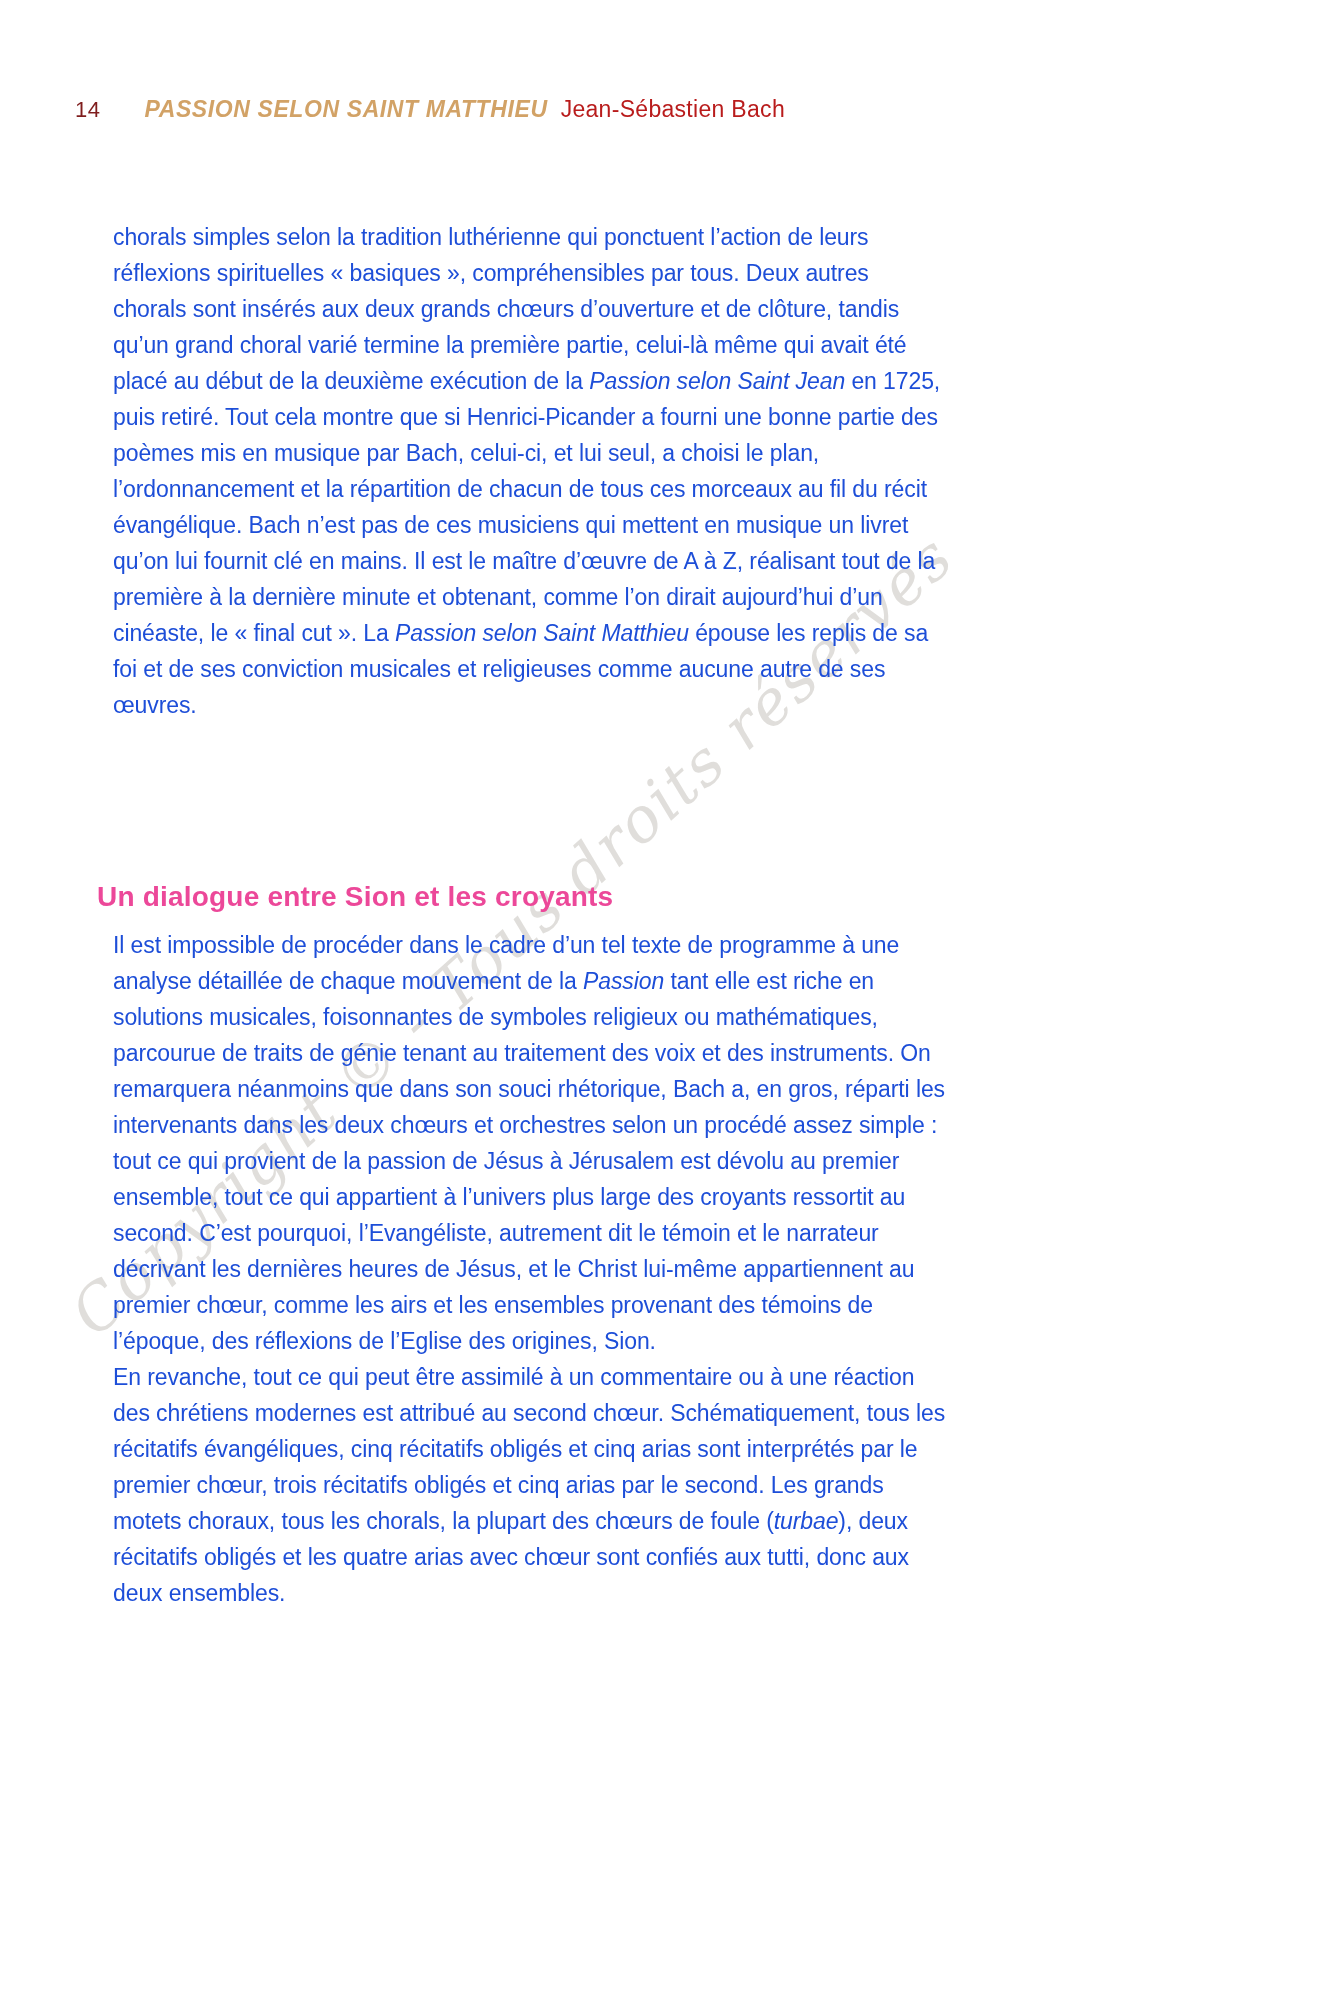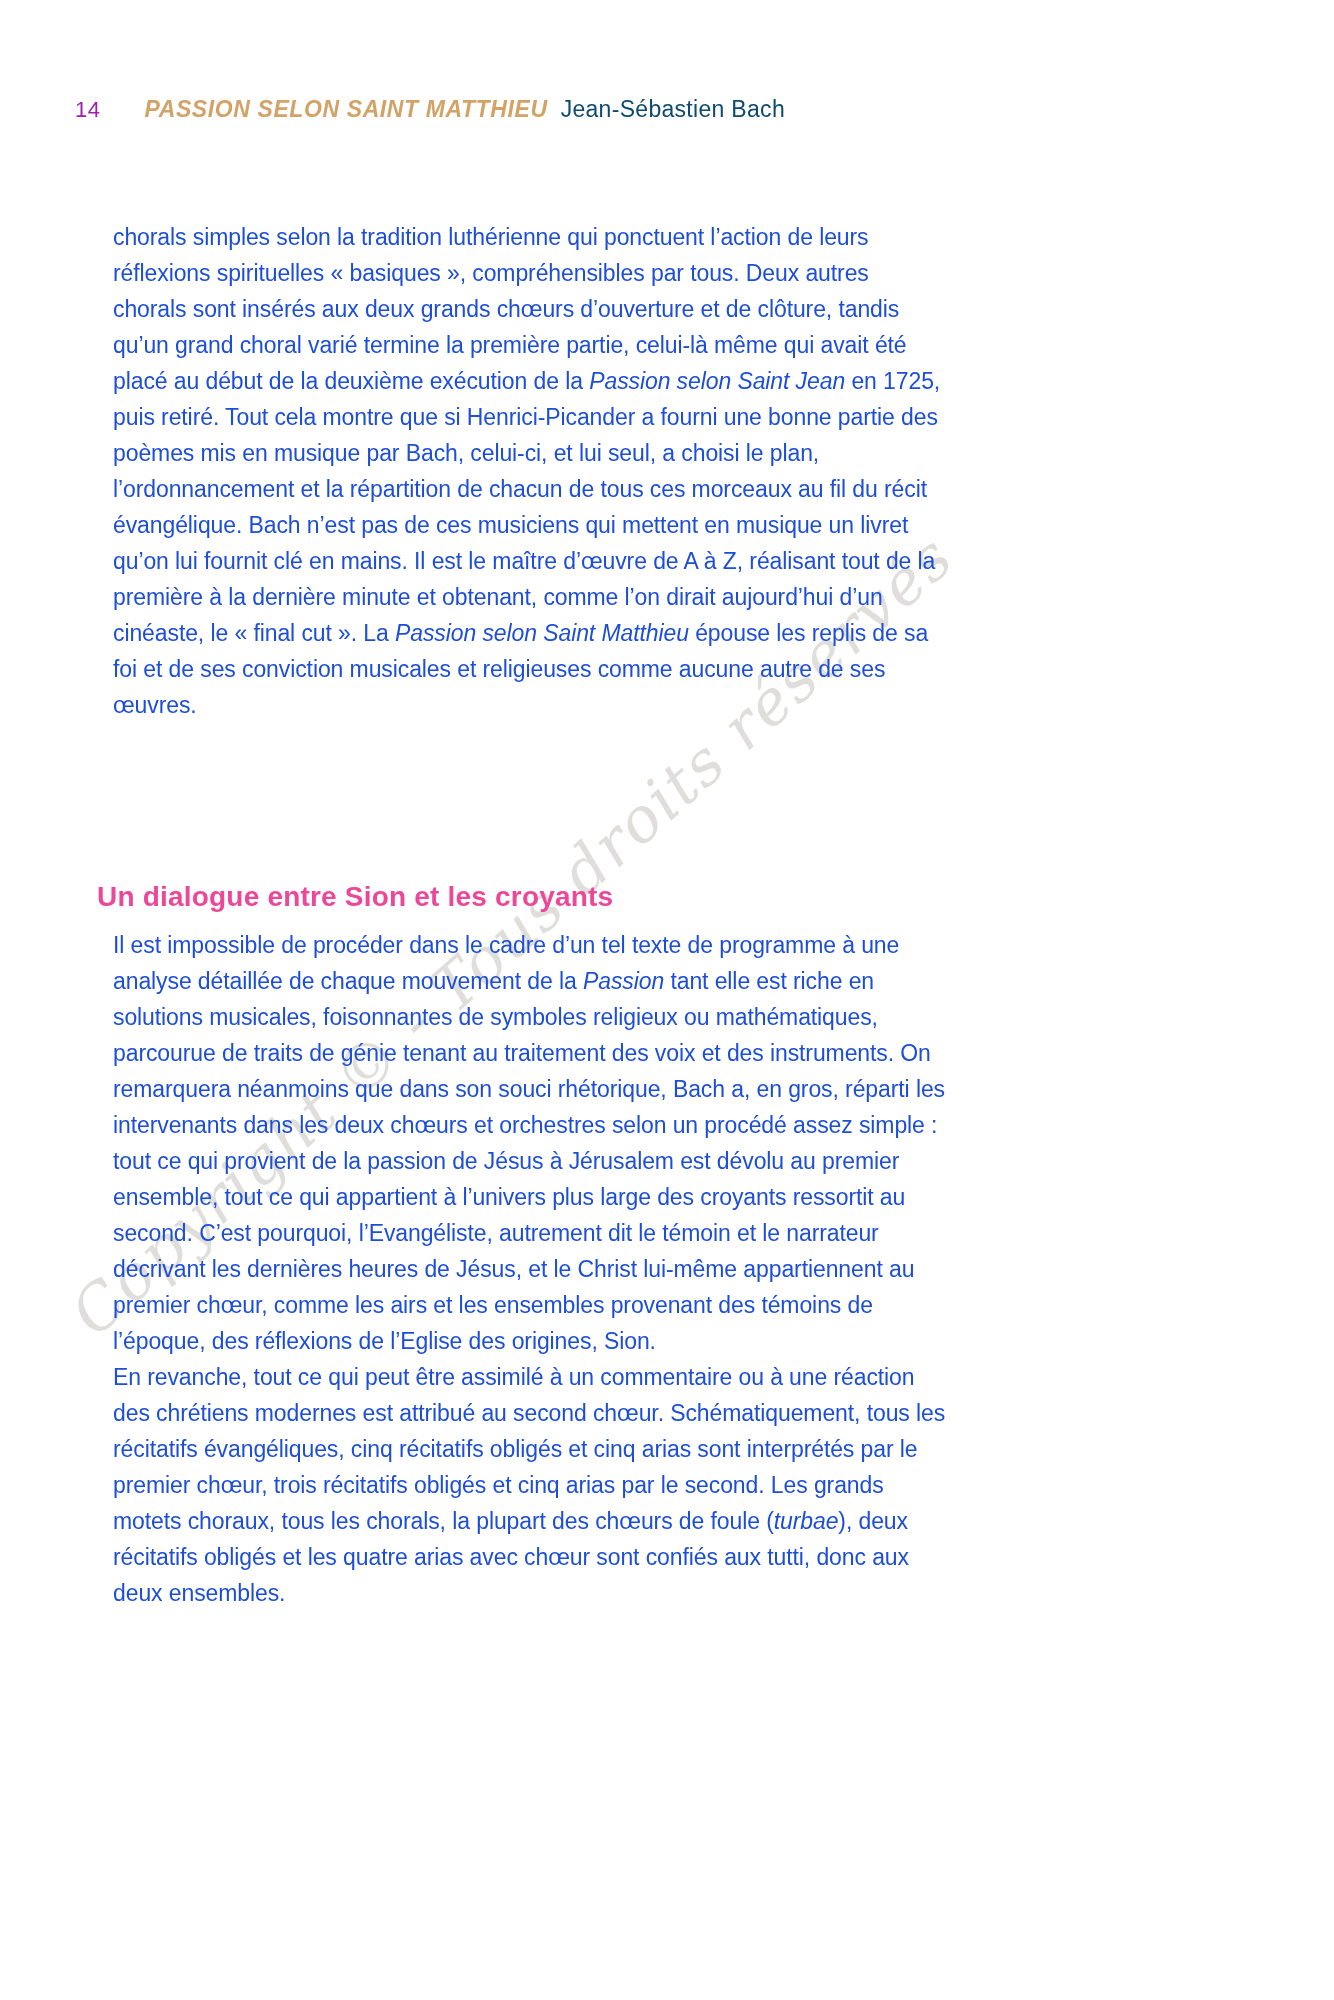--- a/index.html
+++ b/index.html
@@ -16,36 +16,36 @@
   .header {
     position: absolute;
     top: 96px;
     left: 75px;
     display: flex;
     align-items: baseline;
     white-space: nowrap;
   }
   .page-number {
     font-size: 22px;
-    color: #a21caf;
+    color: #7f1d1d;
     letter-spacing: 0.5px;
   }
   .work-title {
     margin-left: 44px;
     font-size: 23px;
     font-style: italic;
     font-weight: 600;
     color: #d2a266;
     letter-spacing: 0.6px;
   }
   .composer {
     margin-left: 13px;
     font-size: 23px;
     font-weight: 400;
-    color: #0c4a6e;
+    color: #b91c1c;
     letter-spacing: 0.3px;
   }
 
   
   .watermark {
     position: absolute;
     left: 512px;
     top: 935px;
     transform: translate(-50%, -50%) rotate(-42deg);
     font-family: "DejaVu Serif", serif;

